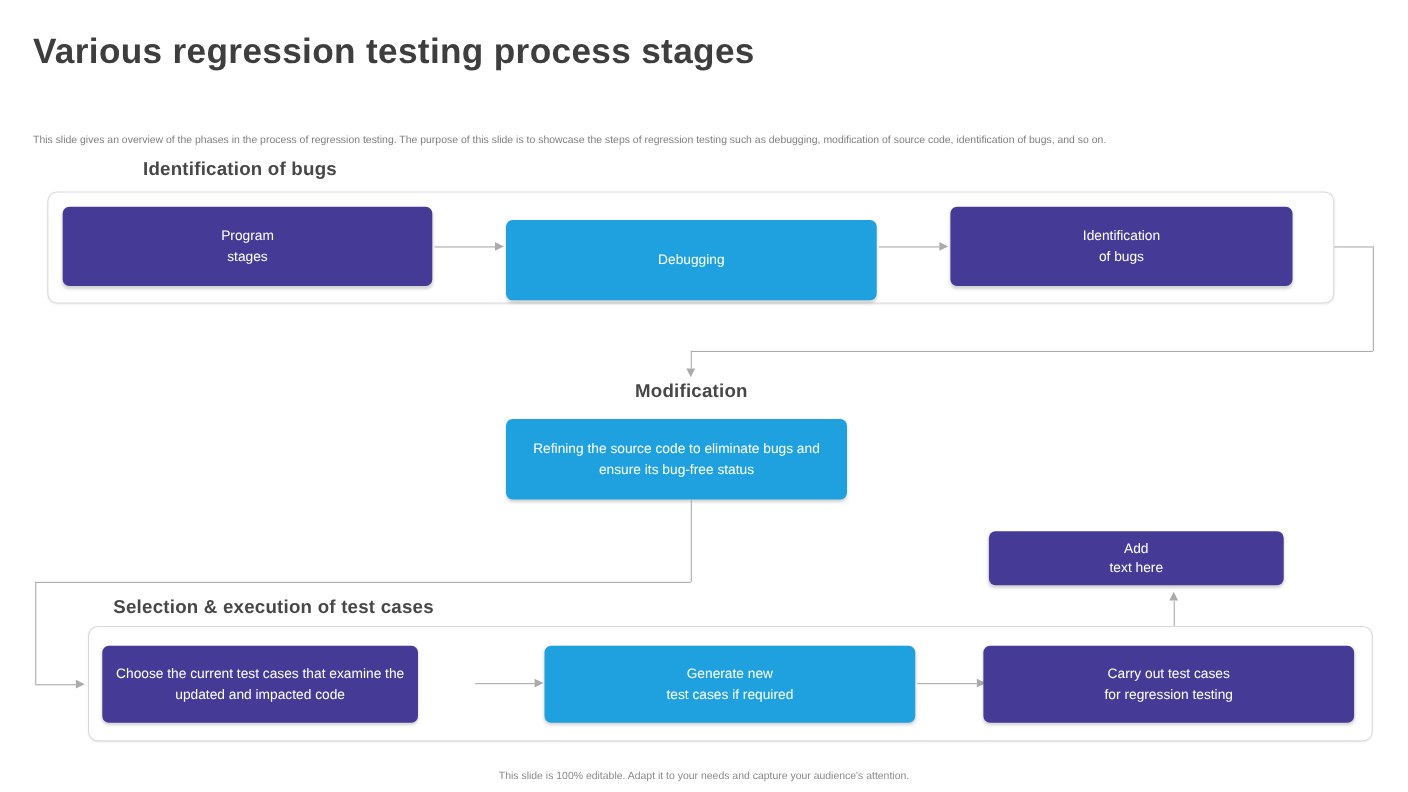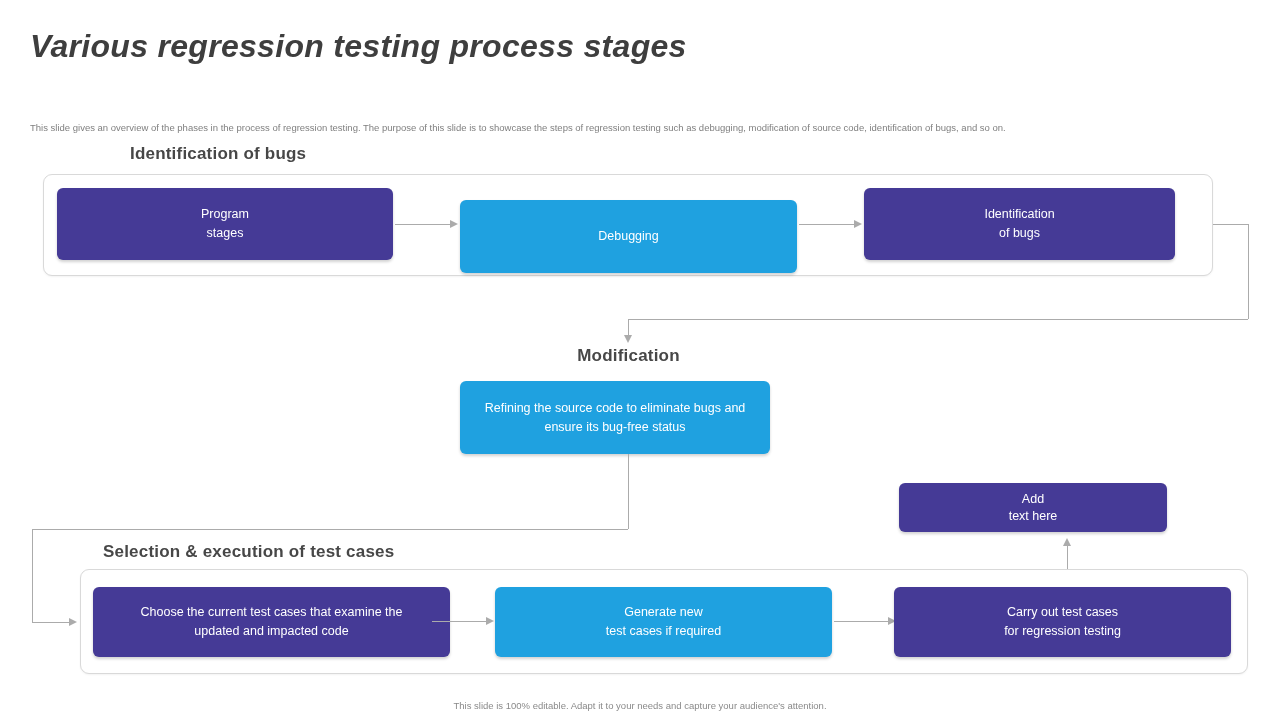--- a/index.html
+++ b/index.html
@@ -6,21 +6,21 @@
   html,body { width:1280px; height:720px; }
   body {
     position:relative; background:#FFFFFF;
     font-family:"Liberation Sans", sans-serif;
     overflow:hidden;
   }
   .abs { position:absolute; }
 
   .slide-title {
     left:30px; top:28px;
-    font-size:32px; font-weight:bold; color:#3E3E3E; letter-spacing:0.3px;font-style:italic;
+    font-size:32px; font-weight:bold; color:#3E3E3E; letter-spacing:0.3px;
   }
   .slide-subtitle {
     left:30px; top:86px;
     font-size:9.5px; color:#7F7F7F; white-space:nowrap;margin-top:36px;
   }
   .section-heading {
     font-size:17px; font-weight:bold; color:#474747; letter-spacing:0.2px;
   }
   .group-container {
     background:#FFFFFF;
@@ -87,21 +87,21 @@
   .cB-h2 { left:32px;  top:622px; width:37px; }
 
   
   .add-box { left:899px; top:483px; width:268px; height:49px; line-height:17px; }
   .cC-v1 { left:1067px; top:546px; height:23px; }
   .cC-head { left:1063px; top:538px; }
 
   
   .s3-heading   { left:103px; top:542px; }
   .s3-container { left:80px; top:569px; width:1168px; height:105px; }
-  .s3-b1 { left:93px;  top:587px; width:357px; height:70px; }
+  .s3-b1 { left:93px;  top:587px; width:287px; height:70px; }
   .s3-b2 { left:495px; top:587px; width:337px; height:70px; }
   .s3-b3 { left:894px; top:587px; width:337px; height:70px; }
   .s3-a1 { left:432px; top:621px; width:54px; }
   .s3-a2 { left:834px; top:621px; width:54px; }
 </style>
 </head>
 <body>
 
 <div>
 

